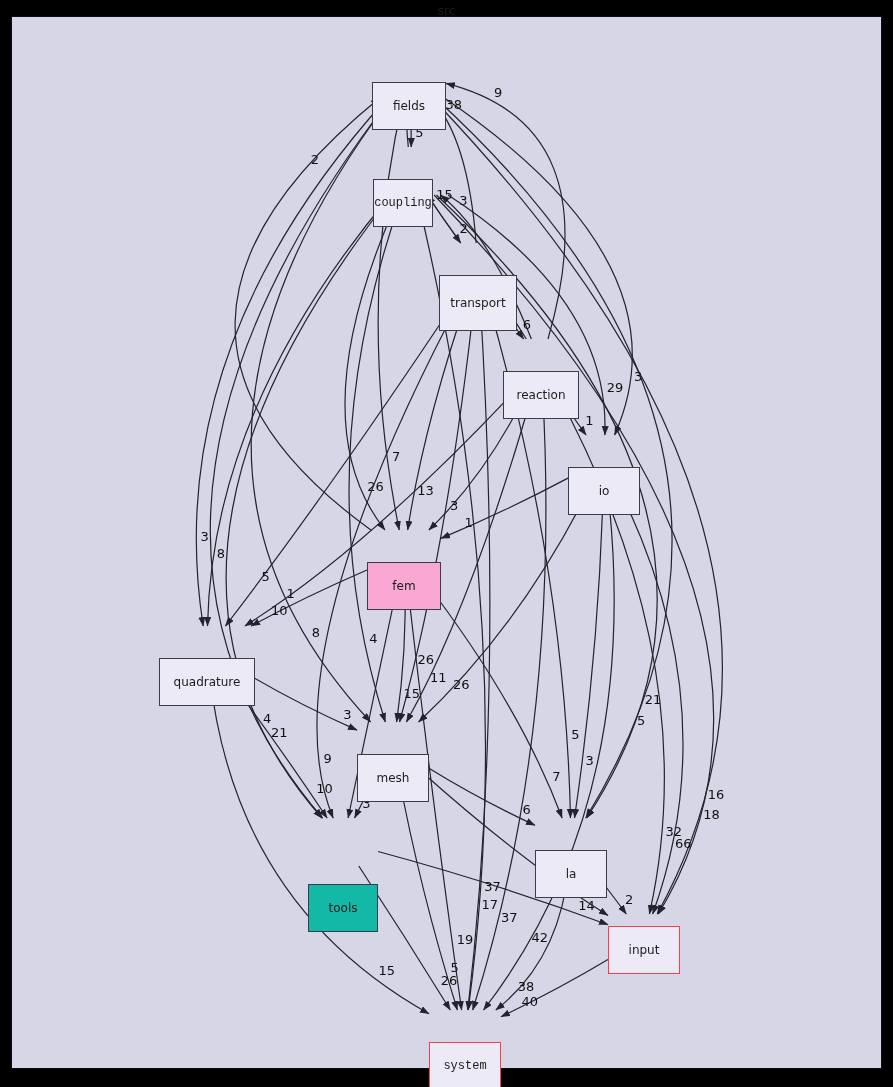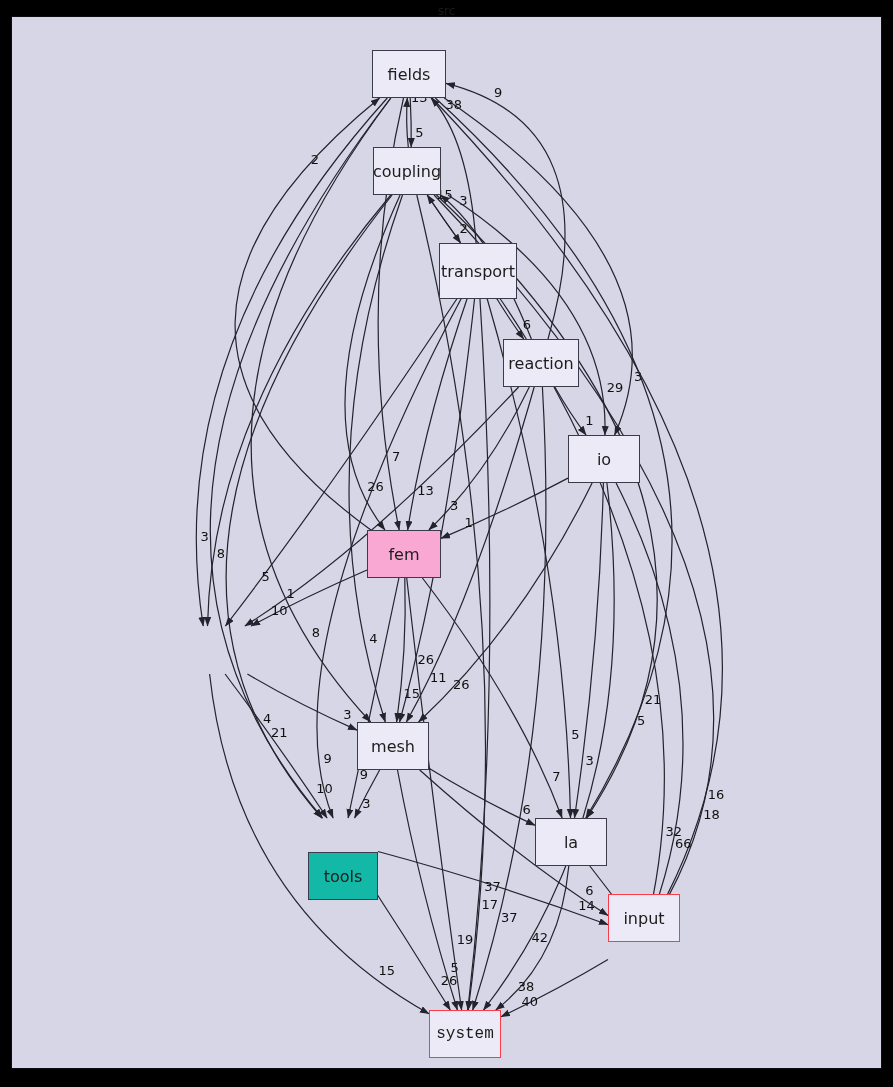--- a/index.html
+++ b/index.html
@@ -14,21 +14,21 @@
   #cluster-title{
     position:absolute;left:0;top:4px;width:100%;text-align:center;
     font-size:12px;color:#1a1a1a;
   }
   #edges-svg{position:absolute;left:0;top:0;width:893px;height:1087px;}
   #node-layer{position:absolute;left:0;top:0;width:893px;height:1087px;}
   .node{
     position:absolute;box-sizing:border-box;
     border:1.3px solid #3c3b49;
     display:flex;align-items:center;justify-content:center;
-    font-size:16px;color:#1c1c1c;cursor:pointer;
+    font-size:12px;color:#1c1c1c;cursor:pointer;margin-top:32px;
   }
   .node.red{border-width:1.6px;}
   .edge-label{
     font-size:13px;fill:#101010;
     font-family:"DejaVu Sans","Liberation Sans",sans-serif;
   }
 </style>
 </head>
 <body style="background: rgb(0, 0, 0);">
 
@@ -160,35 +160,38 @@
       <text x="440.8" y="985.2" class="edge-label" fill="#101010">26</text>
       <path d="M209.6,674.0 Q235.0,905.0 429.0,1013.8" fill="none" stroke="#23232d" stroke-width="1.2" marker-end="url(#arrowhead)"></path>
       <text x="378.6" y="975.4" class="edge-label" fill="#101010">15</text>
     </g>
 </svg>
 
 <div id="node-layer">
     <div class="node" style="left: 372px; top: 50px; width: 74px; height: 48px; background: rgb(236, 234, 246); border-color: rgb(60, 59, 73);">
       <span>fields</span>
     </div>
-    <div class="node" style="left: 373px; top: 147px; width: 68px; height: 48px; background: rgb(236, 234, 246); border-color: rgb(60, 59, 73);">
+    <div class="node" style="left: 373px; top: 147px; width: 60px; height: 48px; background: rgb(236, 234, 246); border-color: rgb(60, 59, 73); font-family: Liberation Mono, monospace;">
       <span>coupling</span>
     </div>
     <div class="node" style="left: 439px; top: 243px; width: 78px; height: 56px; background: rgb(236, 234, 246); border-color: rgb(60, 59, 73);">
       <span>transport</span>
     </div>
     <div class="node" style="left: 503px; top: 339px; width: 76px; height: 48px; background: rgb(236, 234, 246); border-color: rgb(60, 59, 73);">
       <span>reaction</span>
     </div>
     <div class="node" style="left: 568px; top: 435px; width: 72px; height: 48px; background: rgb(236, 234, 246); border-color: rgb(60, 59, 73);">
       <span>io</span>
     </div>
     <div class="node" style="left: 367px; top: 530px; width: 74px; height: 48px; background: #f9a8d4; border-color: rgb(60, 59, 73);">
       <span>fem</span>
     </div>
+    <div class="node" style="left: 159px; top: 626px; width: 96px; height: 48px; background: rgb(236, 234, 246); border-color: rgb(60, 59, 73);">
+      <span>quadrature</span>
+    </div>
     <div class="node" style="left: 357px; top: 722px; width: 72px; height: 48px; background: rgb(236, 234, 246); border-color: rgb(60, 59, 73);">
       <span>mesh</span>
     </div>
     <div class="node" style="left: 308px; top: 852px; width: 70px; height: 48px; background: #14b8a6; border-color: rgb(60, 59, 73);">
       <span>tools</span>
     </div>
     <div class="node" style="left: 535px; top: 818px; width: 72px; height: 48px; background: rgb(236, 234, 246); border-color: rgb(60, 59, 73); justify-content: center;">
       <span>la</span>
     </div>
     <div class="node red" style="left: 608px; top: 894px; width: 72px; height: 48px; background: rgb(236, 234, 246); border-color: rgb(251, 60, 73);">

